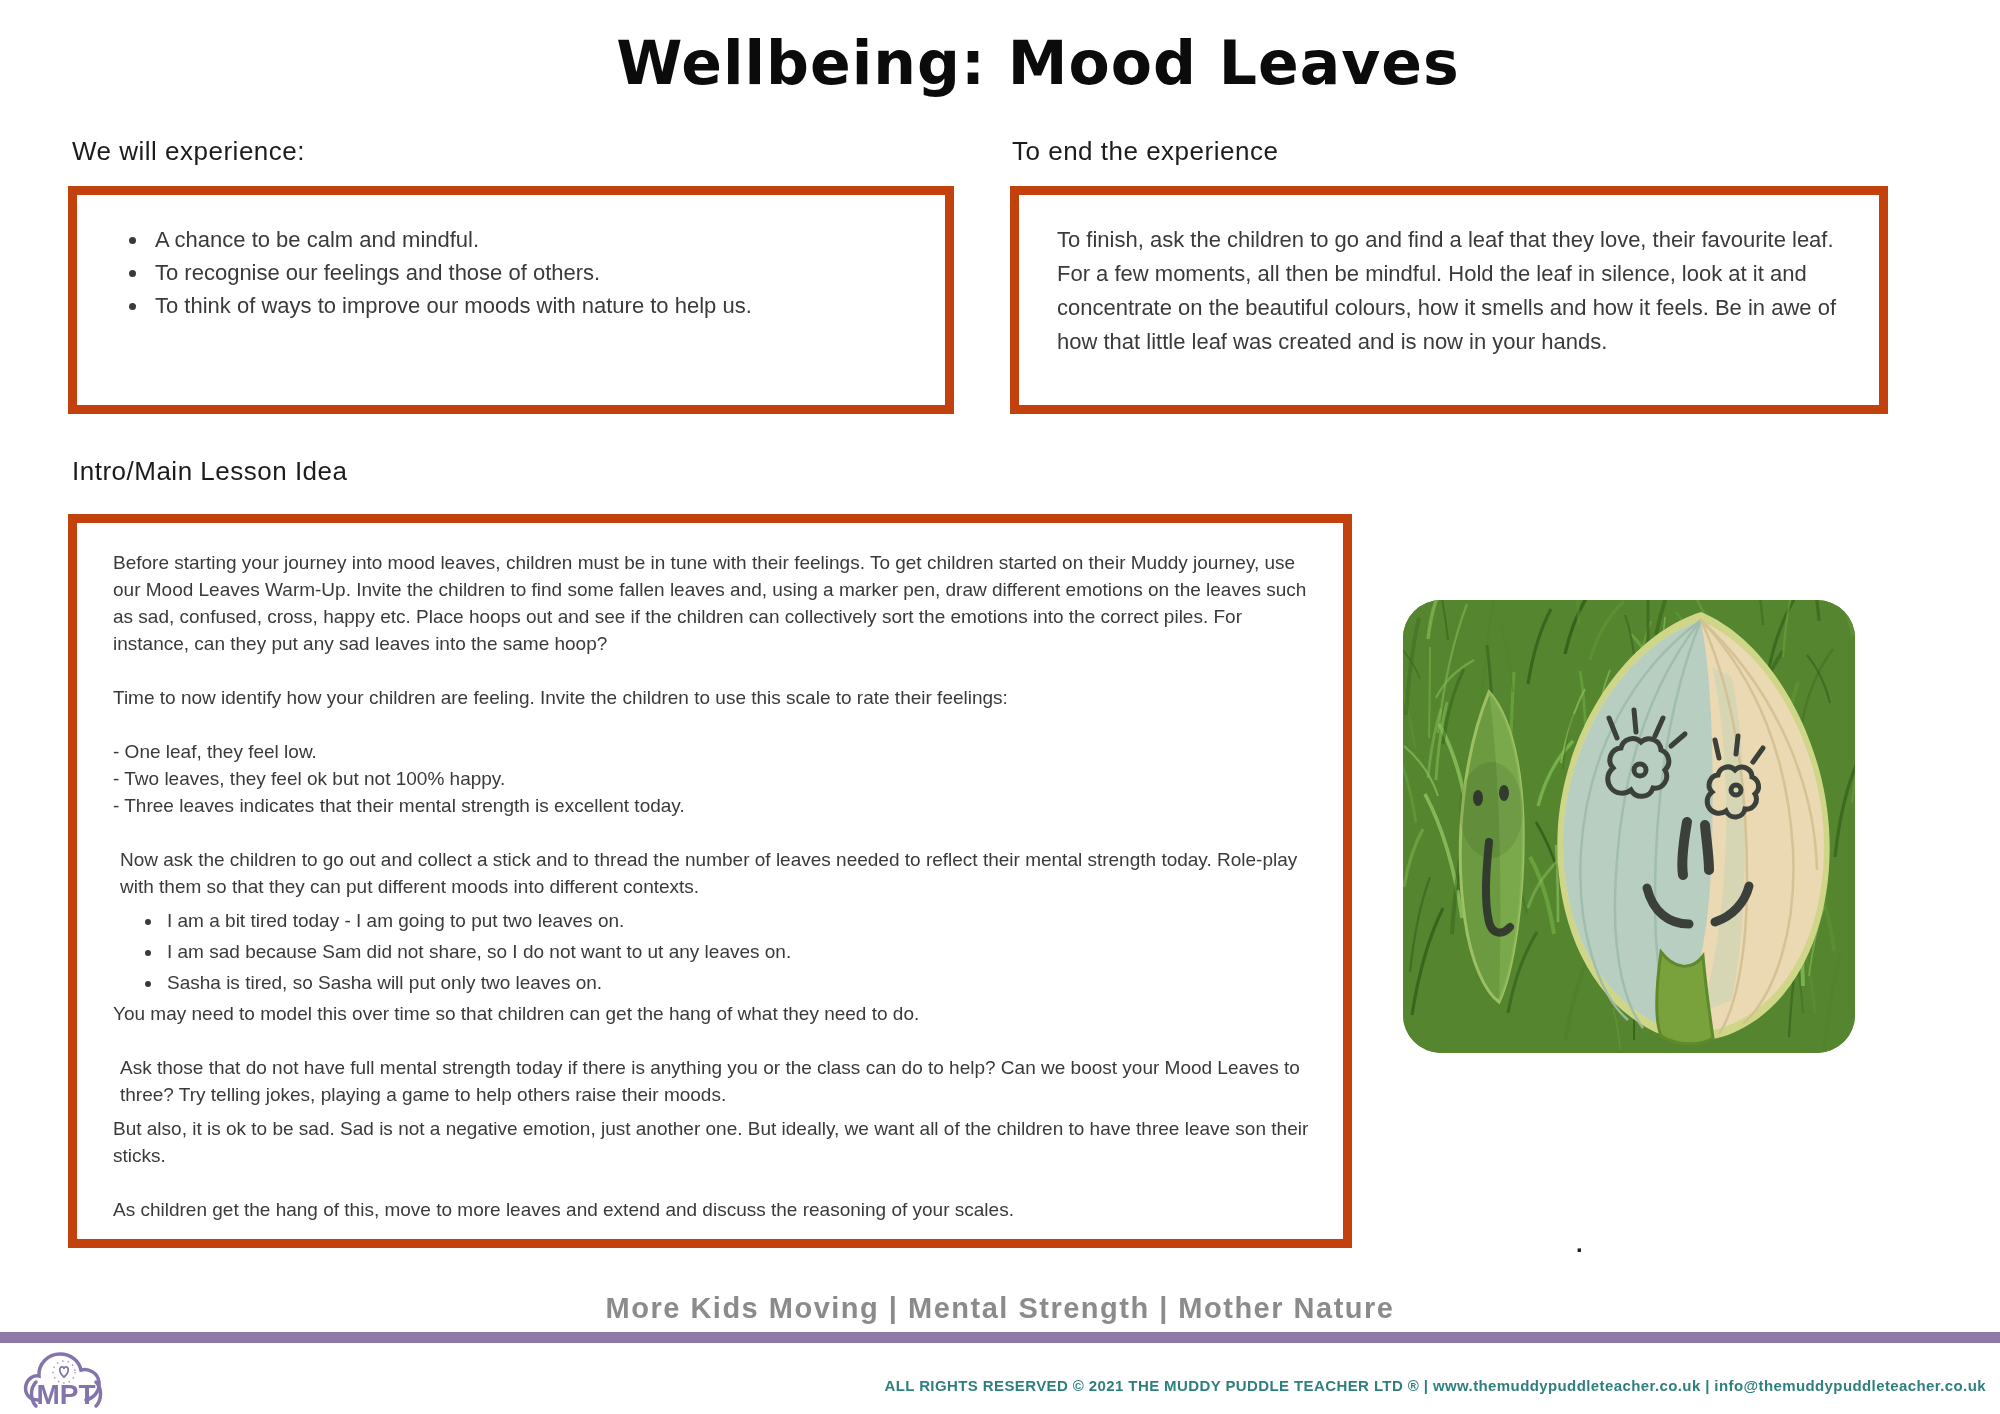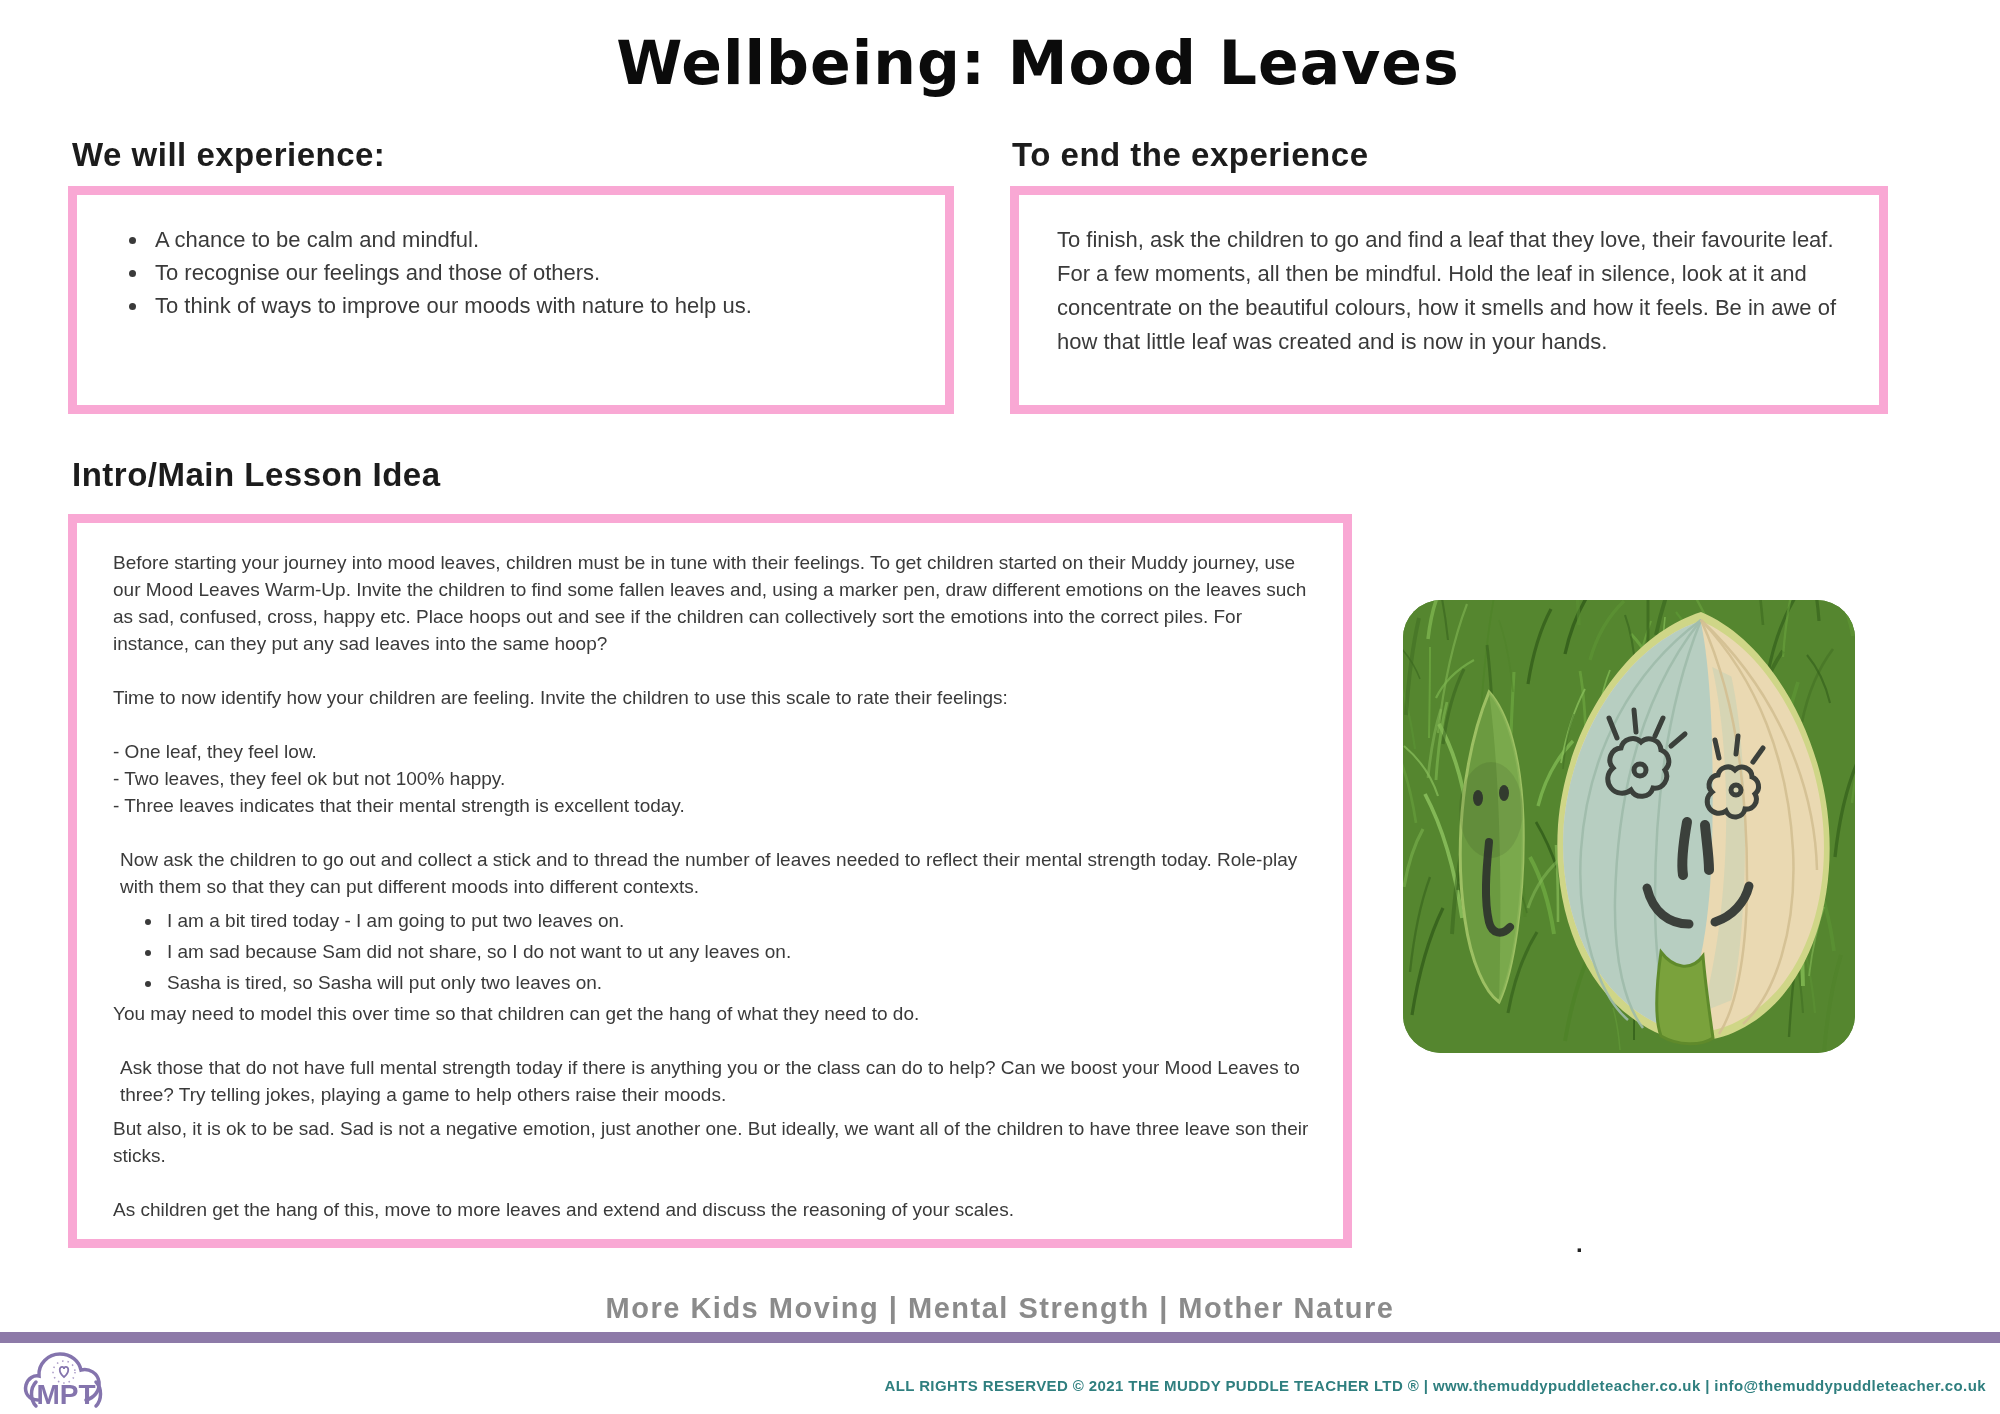--- a/index.html
+++ b/index.html
@@ -1,25 +1,25 @@
 <!DOCTYPE html>
 <html><head>
 <meta charset="utf-8">
 <style>
   html,body{margin:0;padding:0;background:#ffffff;}
   .page{position:relative;width:2000px;height:1414px;background:#ffffff;overflow:hidden;
         font-family:"Liberation Sans",sans-serif;color:#3a3a3a;}
   .title{position:absolute;top:28px;left:0;width:100%;text-align:center;
          font-family:"DejaVu Sans","Liberation Sans",sans-serif;
          font-size:60px;font-weight:bold;color:#0b0b0b;letter-spacing:1px;padding-left:38px;}
-  .h2{position:absolute;font-size:33px;font-weight:bold;color:#1c1c1c;letter-spacing:0.5px;}
+  .h2{position:absolute;font-size:26px;font-weight:normal;color:#1c1c1c;letter-spacing:0.5px;}
   .h-left{left:72px;top:136px;}
   .h-right{left:1012px;top:136px;}
   .h-lesson{left:72px;top:456px;}
-  .pbox{position:absolute;border:9px solid #f9a8d4;background:#ffffff;box-sizing:border-box;}
+  .pbox{position:absolute;border:9px solid #c2410c;background:#ffffff;box-sizing:border-box;}
   .box-left{left:68px;top:186px;width:886px;height:228px;}
   .box-right{left:1010px;top:186px;width:878px;height:228px;padding:28px 38px 0 38px;
              font-size:22px;line-height:34px;}
   .box-left ul{margin:28px 0 0 0;padding-left:72px;font-size:22px;line-height:33px;}
   .box-left li{margin:0;padding-left:6px;}
   .box-main{left:68px;top:514px;width:1284px;height:734px;padding:26px 30px 12px 36px;
             font-size:19px;line-height:27px;}
   .box-main p{margin:0 0 27px 0;}
   .box-main p.tight{margin:7px;}
   .scale-line{margin:0;}

